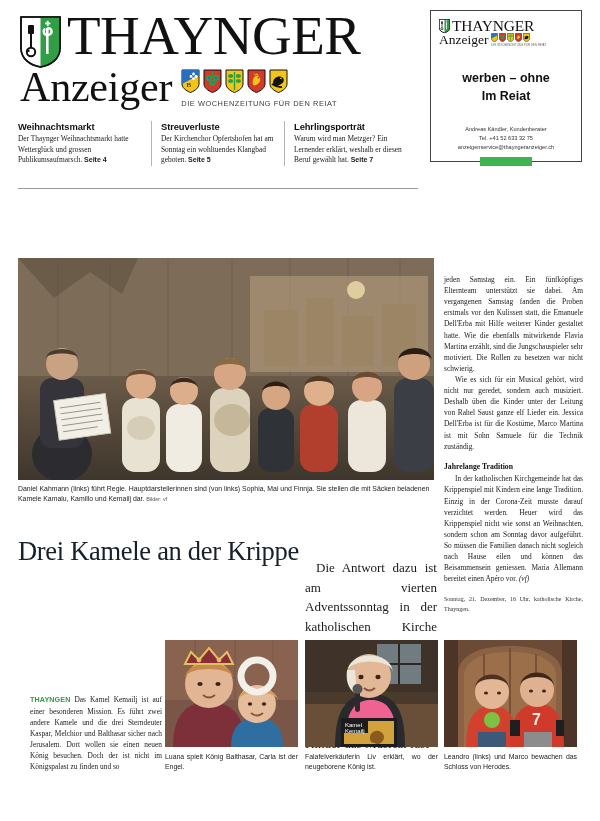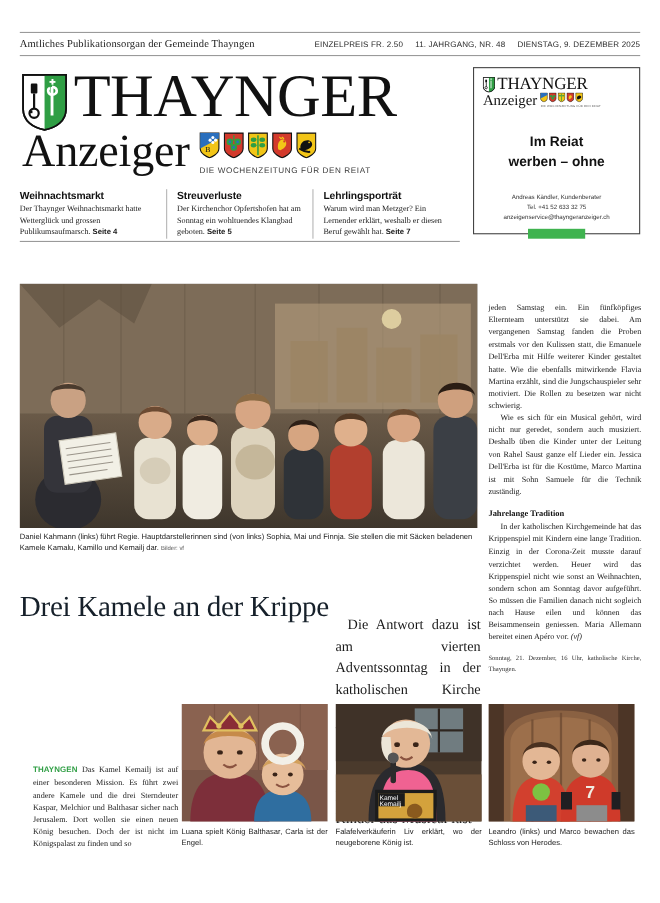--- a/index.html
+++ b/index.html
@@ -74,21 +74,21 @@
   .ad-contact{
     font-family:"Liberation Sans",sans-serif;font-size:5.6px;line-height:1.65;
     color:#333;margin-top:20px;
   }
   .ad-greenbar{width:52px;height:9px;background:#3fb34f;margin:4px auto 0 auto;}
 
   
   .teasers{
     margin:13px 18px 0 18px;position:relative;
     width:400px;display:flex;
-    border-bottom:1px solid #9a9a9a;padding-bottom:2px;
+    border-bottom:1px solid #9a9a9a;padding-bottom:22px;
   }
   .teaser{width:133px;padding-right:10px;box-sizing:border-box;position:relative;}
   .teaser + .teaser{padding-left:9px;border-left:1px solid #b5b5b5;}
   .teaser h3{
     margin:0 0 2px 0;font-family:"Liberation Sans",sans-serif;
     font-size:9.4px;font-weight:700;color:#111;letter-spacing:-.1px;
   }
   .teaser p{
     margin:0;font-family:"Liberation Serif",serif;
     font-size:7.4px;line-height:1.42;color:#1a1a1a;
@@ -165,28 +165,20 @@
   }
   .bc1{left:165px;}
   .bc2{left:305px;}
   .bc3{left:444px;}
 </style>
 </head>
 <body>
 
 <div class="page">
 
-  <div class="topbar">
-    <div class="topbar-left">Amtliches Publikationsorgan der Gemeinde Thayngen</div>
-    <div class="topbar-right">
-      <span>EINZELPREIS FR. 2.50</span>
-      <span>11. JAHRGANG, NR. 48</span>
-      <span>DIENSTAG, 9. DEZEMBER 2025</span>
-    </div>
-  </div>
 
   <div class="masthead">
     <div class="mast-left">
 
       <div class="mast-title-row">
 
         <svg class="crest-main" viewBox="0 0 41 52">
           <path d="M1 1 H40 V32 C40 43 31 49 20.5 51 C10 49 1 43 1 32 Z" fill="#ffffff" stroke="#111" stroke-width="1.6"></path>
           <path d="M20.5 1 H40 V32 C40 43 31 49 20.5 51 Z" fill="#2f9e44"></path>
           <path d="M1 1 H40 V32 C40 43 31 49 20.5 51 C10 49 1 43 1 32 Z" fill="none" stroke="#111" stroke-width="1.6"></path>
@@ -315,22 +307,22 @@
             <svg class="ad-crest-sm" viewBox="0 0 19 24">
                 <path d="M1 1 H18 V15 C18 20 11 23 9.5 23.5 C8 23 1 20 1 15 Z" fill="#f2c517" stroke="#111" stroke-width="1.4"></path>
                 <path d="M4 14 C4 10 7 7.5 10.5 7.5 C13.5 7.5 15.5 10 14.5 12.5 C13.5 15 9 17 5.5 17 Z" fill="#111"></path>
               </svg>
           </div>
           <div class="ad-slogan">DIE WOCHENZEITUNG FÜR DEN REIAT</div>
         </div>
       </div>
 
       <div class="ad-headline">
+        <div>werben – ohne</div>
         <div>Im Reiat</div>
-        <div>werben – ohne</div>
       </div>
 
       <div class="ad-contact">
         <div>Andreas Kändler, Kundenberater</div>
         <div>Tel. +41 52 633 32 75</div>
         <div>anzeigenservice@thayngeranzeiger.ch</div>
       </div>
       <div class="ad-greenbar"></div>
     </div>
   </div>

